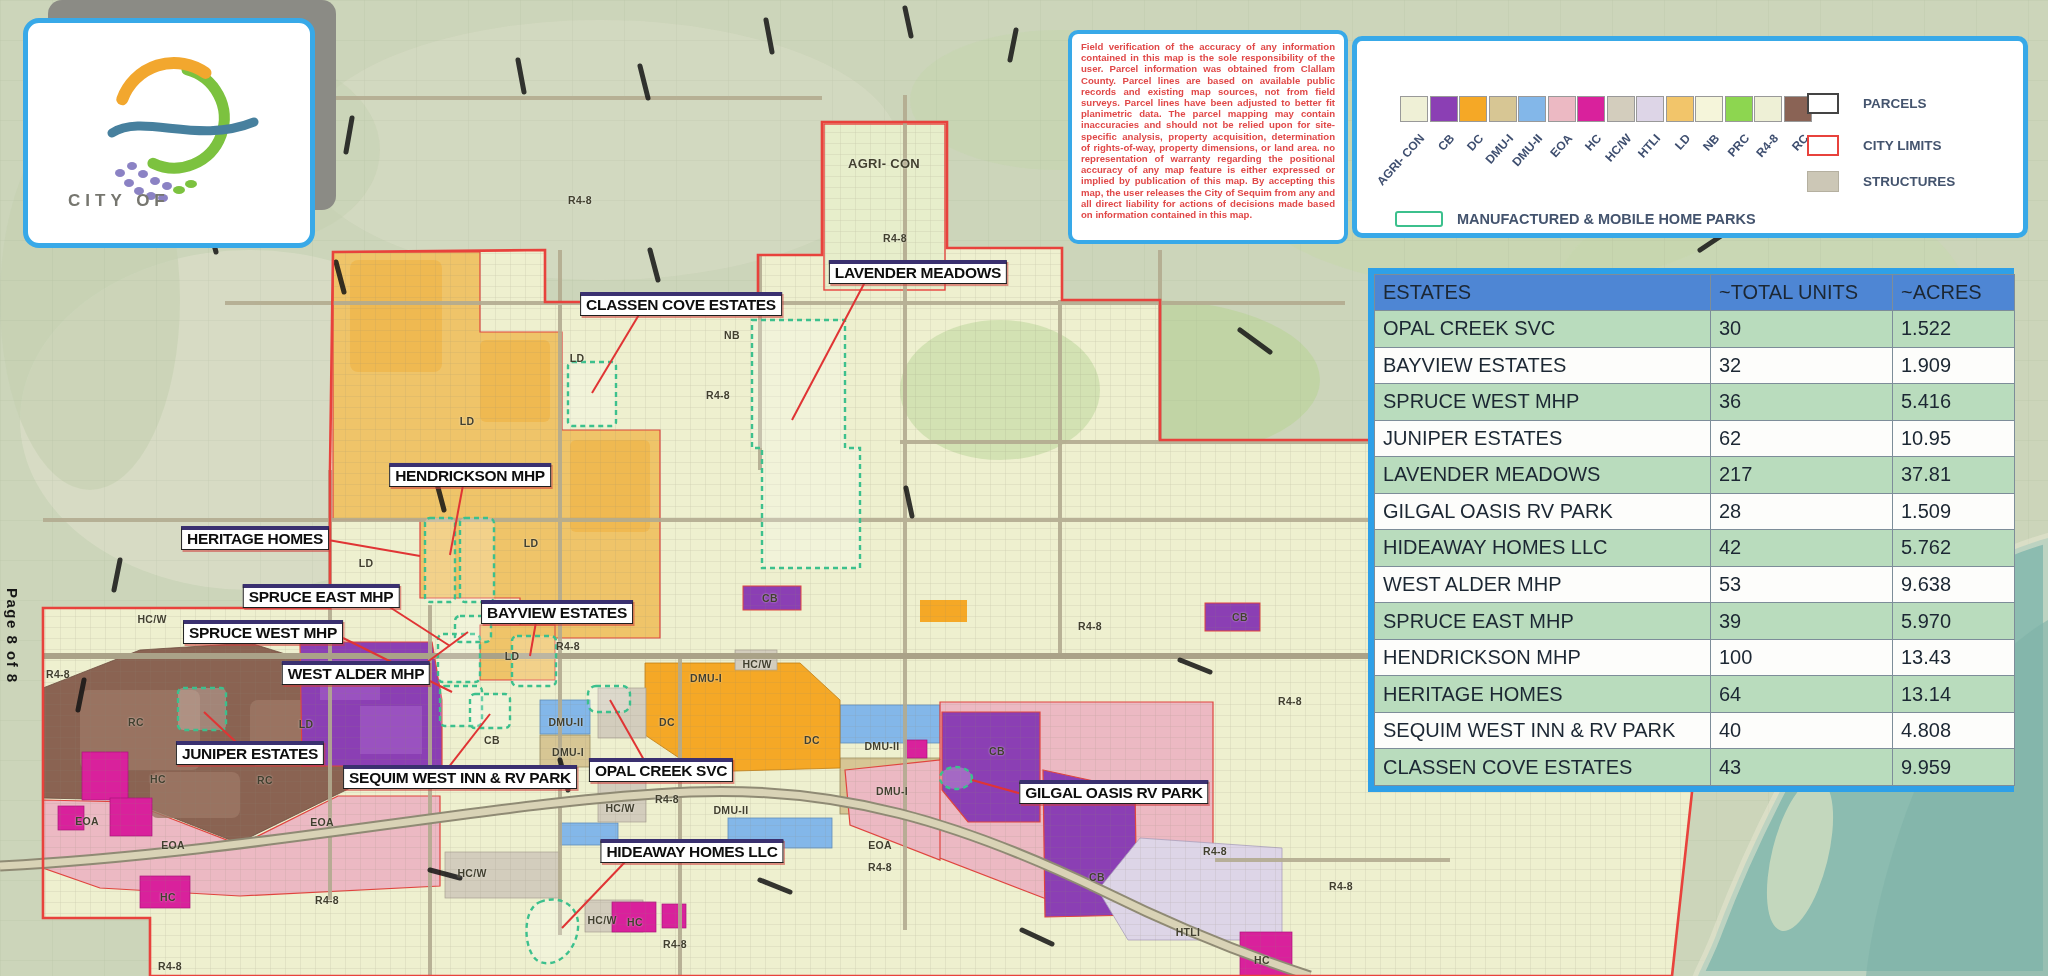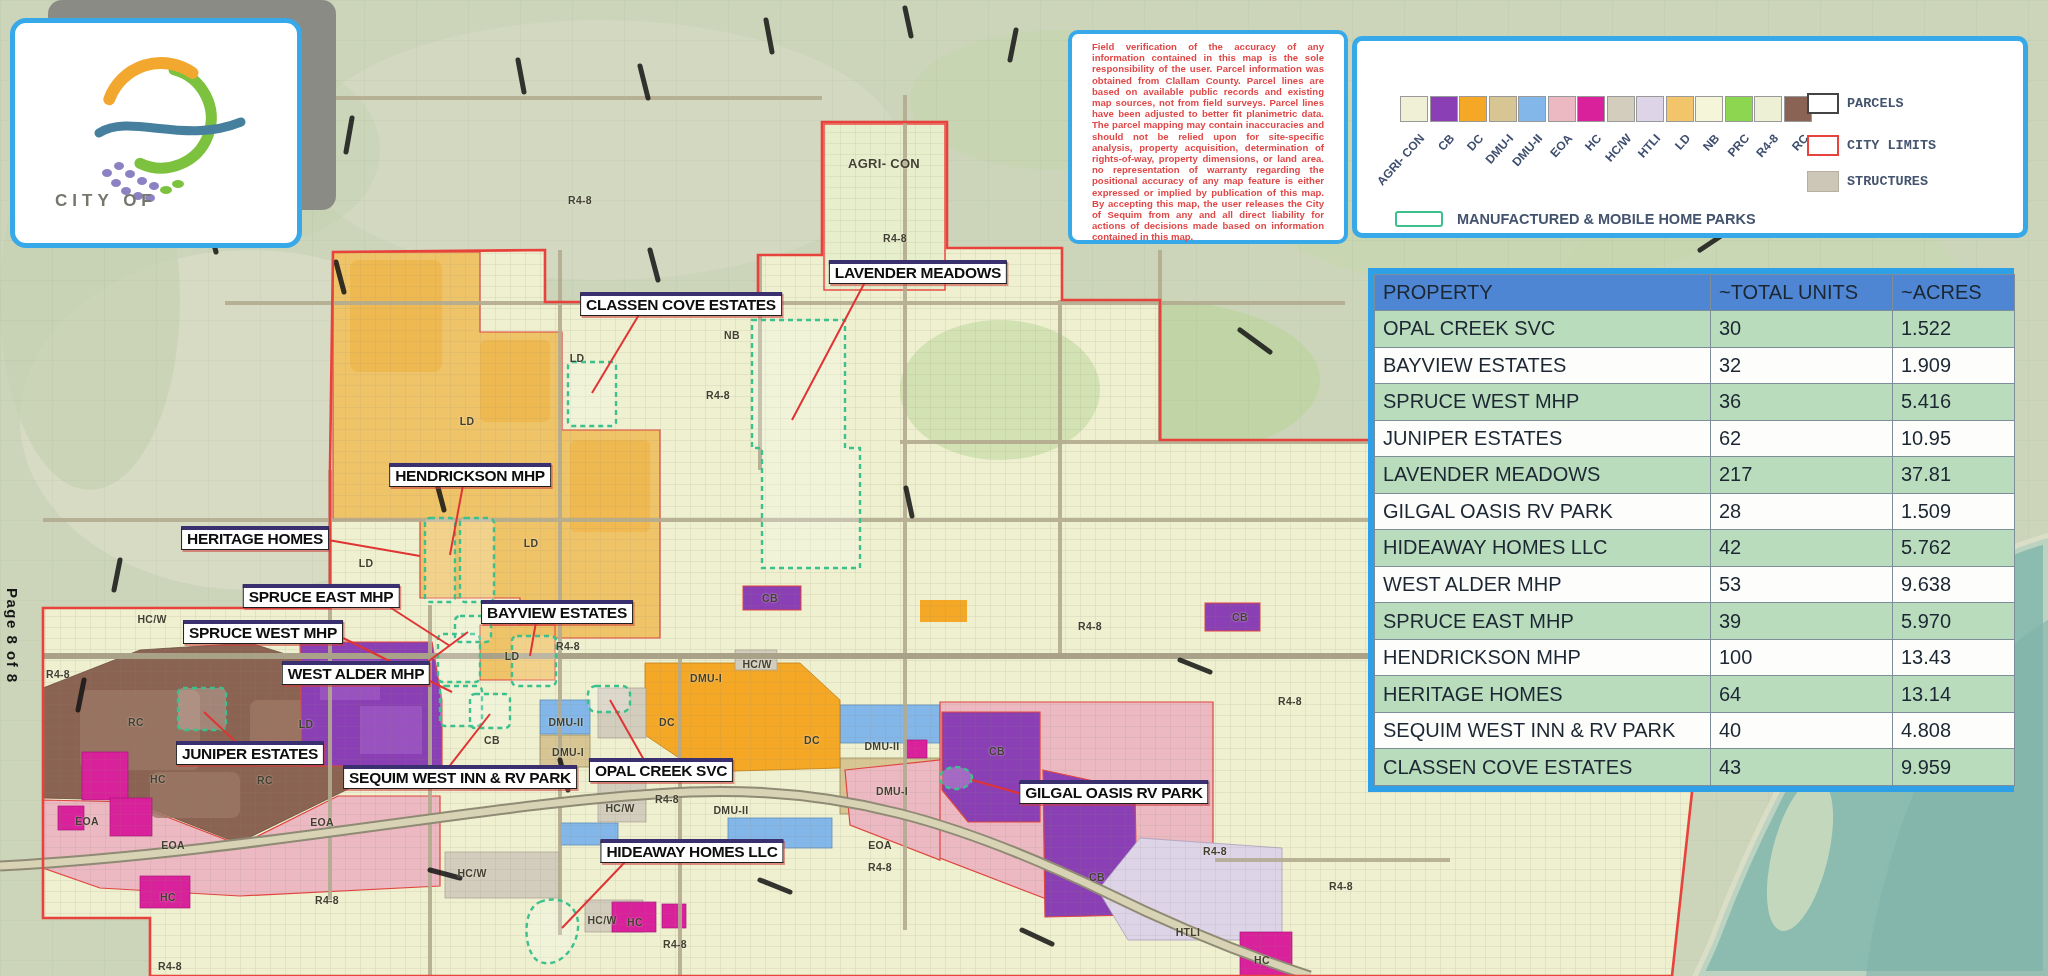--- a/index.html
+++ b/index.html
@@ -7,40 +7,40 @@
          font-family:"Liberation Sans",sans-serif;background:#ccd5ba;}
   #stage *{box-sizing:border-box;}
   svg.mapsvg{position:absolute;left:0;top:0;}
 
   
   .panel{position:absolute;background:#fff;border:5px solid var(--accent-blue,#38a9e8);}
 
   
   #logo-shadow{position:absolute;left:48px;top:0;width:288px;height:210px;
                background:#8b8b85;border-radius:14px;}
-  #logo-card{left:10px;top:18px;width:292px;height:230px;border-radius:16px;}
+  #logo-card{left:23px;top:18px;width:292px;height:230px;border-radius:16px;}
   #logo-cityof{position:absolute;left:40px;top:168px;font-size:17px;letter-spacing:5px;
                color:#76766f;font-weight:700;}
   #logo-sequim{position:absolute;left:34px;top:182px;font-family:"Liberation Serif",serif;
                font-size:56px;color:#4a4843;letter-spacing:1px;}
 
   
   #disclaimer{left:1068px;top:30px;width:280px;height:214px;border-width:4px;
-              border-radius:10px;padding:7px 20px;color:var(--disclaimer-red,#e04848);
+              border-radius:10px;padding:7px 9px;color:var(--disclaimer-red,#e04848);
               font-size:9.6px;line-height:11.2px;text-align:justify;font-weight:700;}
 
   
   #legend{left:1352px;top:36px;width:676px;height:202px;border-radius:10px;}
   #legend-title{position:absolute;left:0;right:0;top:8px;text-align:center;
                 font-size:21px;font-weight:700;color:#0b0b0b;letter-spacing:-0.2px;}
   .zswatch{position:absolute;top:55px;width:28px;height:26px;border:1px solid #999;}
   .zlabel{position:absolute;top:88px;width:80px;font-size:12px;font-weight:700;
           color:#3f4f70;text-align:right;transform:rotate(-48deg);
           transform-origin:100% 50%;white-space:nowrap;}
-  .lg-item{position:absolute;left:450px;display:flex;align-items:center;gap:8px;font-family:Liberation Mono, monospace;}
+  .lg-item{position:absolute;left:450px;display:flex;align-items:center;gap:24px;}
   .lg-box{width:32px;height:21px;background:#fff;border:2px solid #444;}
   .lg-box.red{border-color:#e8423c;}
   .lg-box.gray{background:#ccc7b6;border:1px solid #b5b0a0;}
   .lg-text{font-size:13.5px;font-weight:700;color:#44546e;}
   #lg-mhp{position:absolute;left:38px;top:170px;display:flex;align-items:center;gap:14px;}
   #lg-mhp .mhp-box{width:48px;height:16px;border:2px solid var(--park-teal,#4fc08e);border-radius:3px;}
   #lg-mhp .lg-text{font-size:14.5px;}
 
   
   #ptable{position:absolute;left:1368px;top:268px;width:646px;height:524px;
@@ -400,21 +400,21 @@
 
   <div id="ptable">
     <table>
       <colgroup>
           <col class="c1">
           <col class="c2">
           <col class="c3">
         </colgroup>
       <thead>
         <tr>
-          <th>PROPERTY</th>
+          <th>ESTATES</th>
           <th>~TOTAL UNITS</th>
           <th>~ACRES</th>
         </tr>
       </thead>
       <tbody id="ptable-body">
           <tr>
             <td>OPAL CREEK SVC</td>
             <td>30</td>
             <td>1.522</td>
           </tr>

